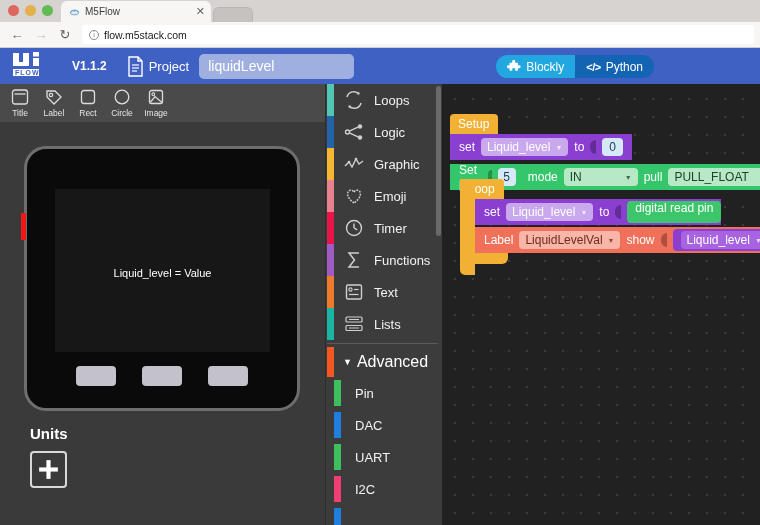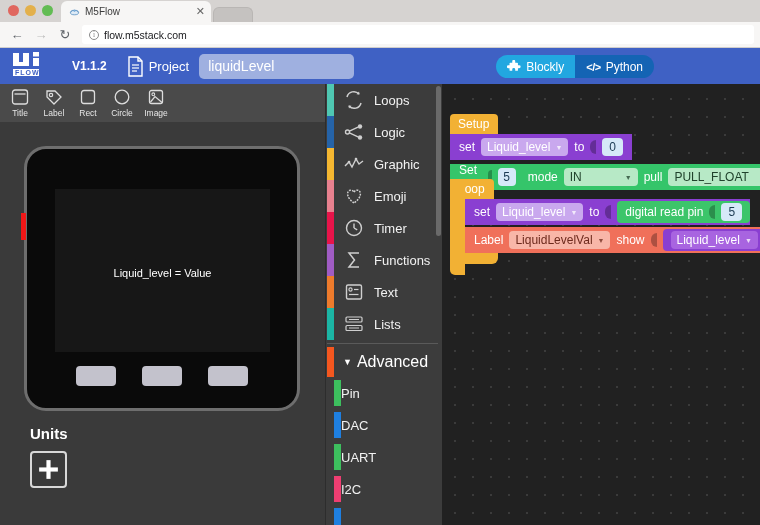--- a/index.html
+++ b/index.html
@@ -149,54 +149,55 @@
   }
   .cat-bar { width: 7px; height: 32px; flex: 0 0 auto; }
   .cat-ico { width: 22px; height: 22px; flex: 0 0 auto; }
   .cat-label { color: #f2f2f2; font-size: 13px; white-space: nowrap; }
   .cat-sep { height: 1px; background: #5a5a5a; margin: 3px 4px 3px 1px; }
   .cat-adv {
     height: 30px; display: flex; align-items: center; gap: 5px; padding-left: 1px;
   }
   .adv-caret { color: #ffffff; font-size: 9px; margin-left: 4px; }
   .adv-label { color: #ffffff; font-size: 16px; }
-  .cat-sub { height: 32px; display: flex; align-items: center; padding-left: 8px; }
+  .cat-sub { height: 32px; display: flex; align-items: center; padding-left: 8px; gap: 14px; }
   .sub-bar { width: 7px; height: 26px; flex: 0 0 auto; }
   .sub-label { color: #f2f2f2; font-size: 13px; }
   .cat-scrollbar {
     position: absolute; right: 1px; top: 2px; width: 5px; height: 150px;
     background: #6a6a6a; border-radius: 3px;
   }
 
   
   .workspace {
     flex: 1; position: relative; background-color: #212121;
     background-image: radial-gradient(circle, #3b3b3b 1px, transparent 1px);
     background-size: 18px 18px; background-position: 4px 6px;
     overflow: hidden;
+    padding-left: 10px;
   }
 
   
   .blk-stack { position: absolute; }
   .hat {
     display: inline-flex; align-items: center;
     height: 20px; padding: 0 9px 0 8px;
     background: #f2b134; color: #ffffff; font-size: 12px;
     border-radius: 4px 4px 0 0;
   }
   .stmt {
     display: inline-flex; align-items: center; height: 26px;
     padding: 0 9px; gap: 6px; color: #ffffff; font-size: 12px;
     border-radius: 0; position: relative;
   }
   .c-purple { background: #8a3fd1; }
   .c-green  { background: #35c56a; }
   .c-salmon { background: #f0705a; }
   .c-pink   { background: #ef2e61; }
-  .c-green2 { background: #3cc56a; }
+  .c-green2 { background: #3cc56a; flex-direction: column; }
 
   .field-drop {
     display: inline-flex; align-items: center; gap: 5px;
     background: #c9a8ee; color: #ffffff; border-radius: 4px;
     padding: 1px 6px; font-size: 12px; height: 18px;
   }
   .field-drop.lite-green { background: #b7e9c6; color: #20422c; gap: 43px; }
   .field-drop.lite-salmon { background: #f8b6a8; color: #6d2a1d; }
   .field-drop.purple-in { background: #a864e0; color: #ffffff; }
   .caret { font-size: 7px; opacity: 0.75; }

